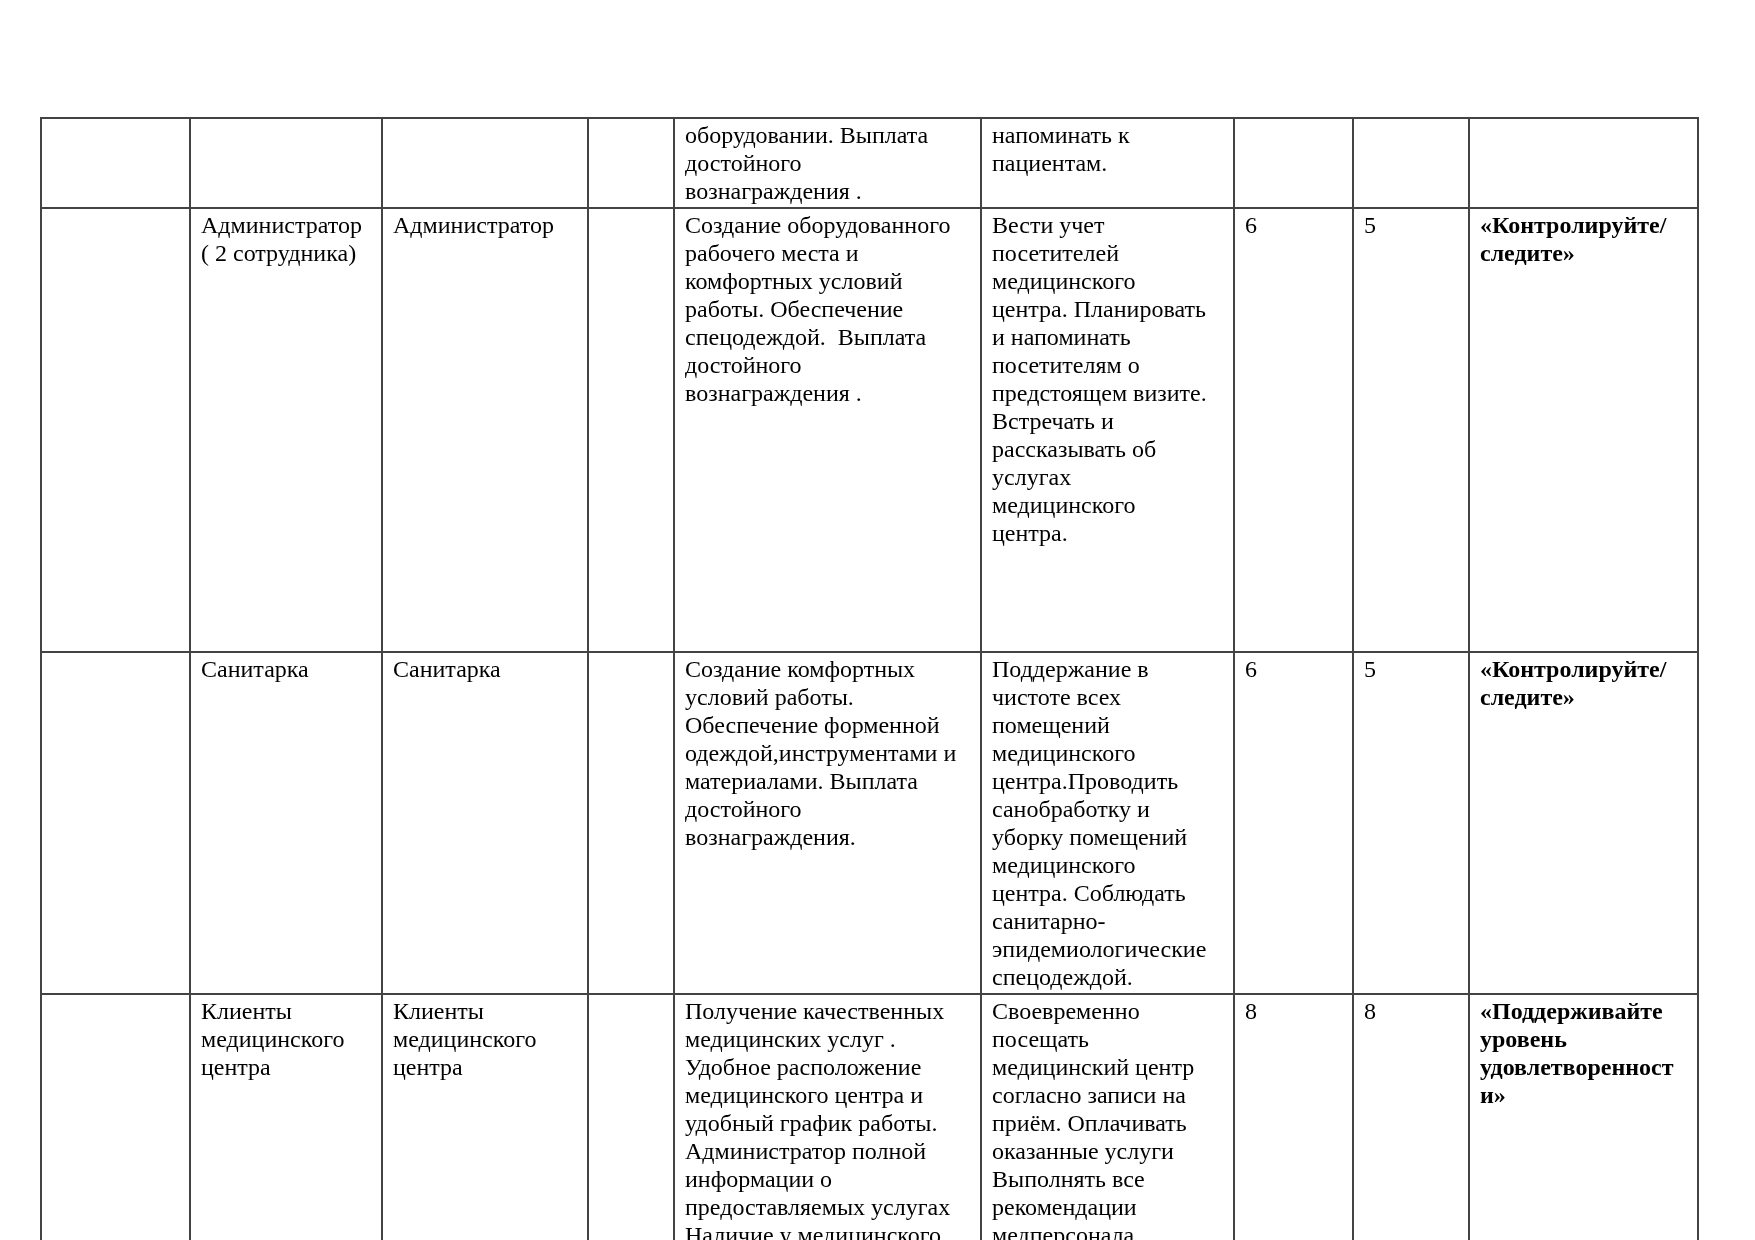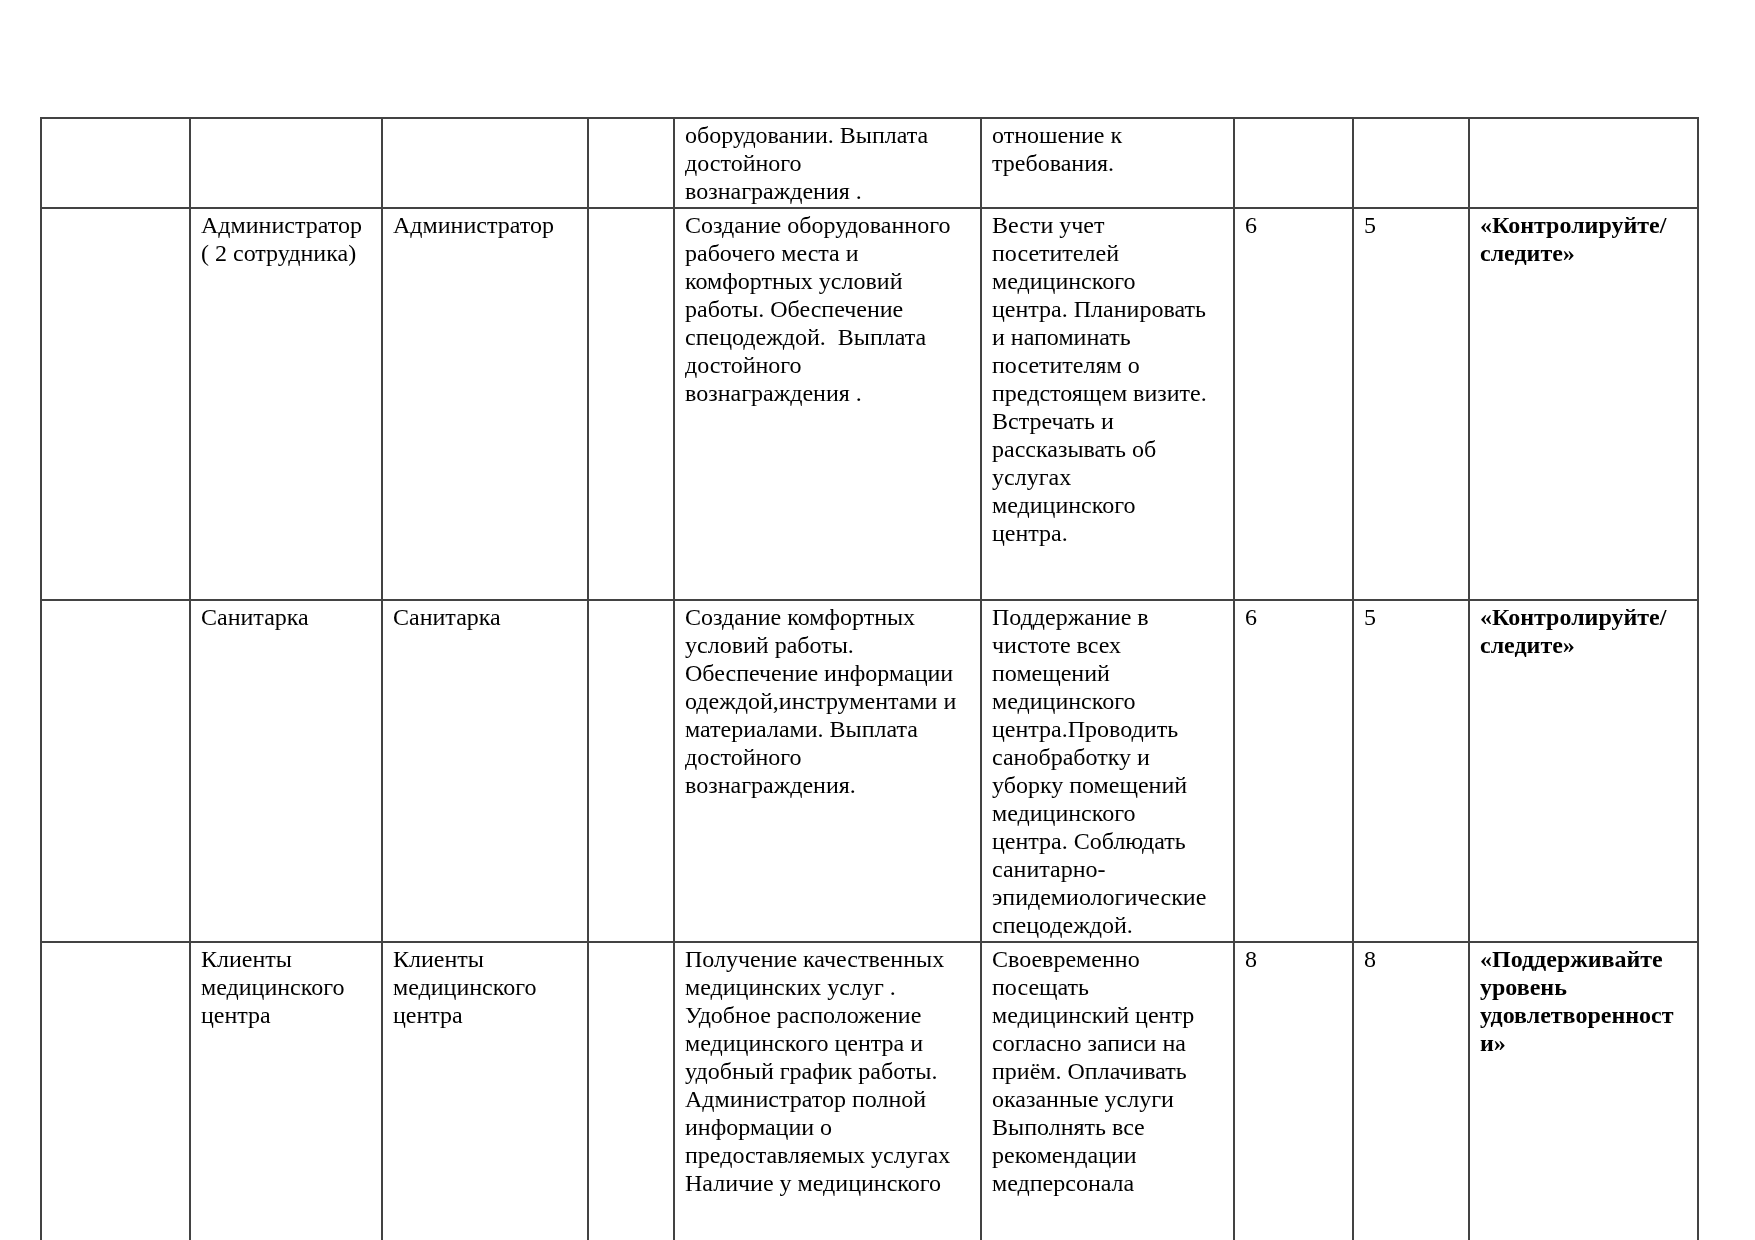--- a/index.html
+++ b/index.html
@@ -26,21 +26,21 @@
   table.doc-table td {
     border: 2px solid #434343;
     vertical-align: top;
     text-align: left;
     padding: 2px 18px 2px 10px;
     font-size: 24px;
     line-height: 28px;
     white-space: pre-wrap;
   }
   tr.row-a { height: 88px; }
-  tr.row-b { height: 392px; }
+  tr.row-b { height: 444px; }
   tr.row-c { height: 312px; }
   tr.row-d { height: 309px; }
   td.c-blank  { }
   td.c-strategy {
     font-weight: bold;
     overflow-wrap: break-word;
     padding-left: 11px;
   }
 </style>
 </head>
@@ -58,21 +58,21 @@
     <col style="width:116px">
     <col style="width:229px">
   </colgroup>
   <tbody>
     <tr class="row-a">
       <td class="c-blank"></td>
       <td></td>
       <td></td>
       <td></td>
       <td>оборудовании. Выплата достойного вознаграждения .</td>
-      <td>отношение к требования.</td>
+      <td>напоминать к пациентам.</td>
       <td></td>
       <td></td>
       <td class="c-strategy"></td>
     </tr>
     <tr class="row-b">
       <td class="c-blank"></td>
       <td>Администратор ( 2 сотрудника)</td>
       <td>Администратор</td>
       <td></td>
       <td>Создание оборудованного рабочего места и комфортных условий работы. Обеспечение спецодеждой.  Выплата достойного вознаграждения .</td>
@@ -80,21 +80,21 @@
       <td>6</td>
       <td>5</td>
       <td class="c-strategy">«Контролируйте/
 следите»</td>
     </tr>
     <tr class="row-c">
       <td class="c-blank"></td>
       <td>Санитарка</td>
       <td>Санитарка</td>
       <td></td>
-      <td>Создание комфортных условий работы. Обеспечение информации одеждой,инструментами и материалами. Выплата достойного вознаграждения.</td>
+      <td>Создание комфортных условий работы. Обеспечение форменной одеждой,инструментами и материалами. Выплата достойного вознаграждения.</td>
       <td>Поддержание в чистоте всех помещений медицинского центра.Проводить санобработку и уборку помещений медицинского центра. Соблюдать санитарно-эпидемиологические спецодеждой.</td>
       <td>6</td>
       <td>5</td>
       <td class="c-strategy">«Контролируйте/
 следите»</td>
     </tr>
     <tr class="row-d">
       <td class="c-blank"></td>
       <td>Клиенты медицинского центра</td>
       <td>Клиенты медицинского центра</td>

